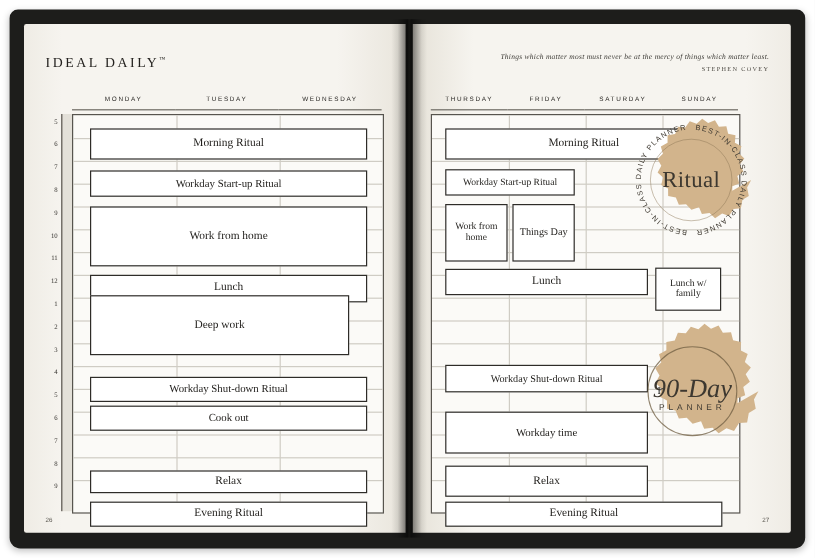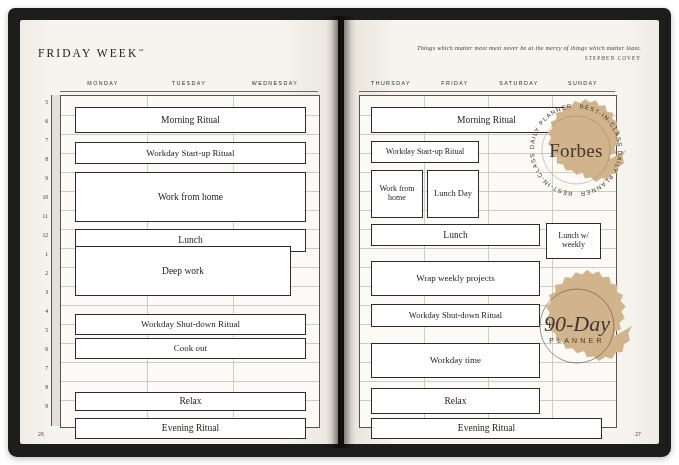--- a/index.html
+++ b/index.html
@@ -239,21 +239,21 @@
 </head>
 <body>
 
 <div id="scene">
 
   <div class="book">
 
     <div class="page left">
 
       <div class="brand">
-        <span>FRIDAY WEEK</span><sup>™</sup>
+        <span>IDEAL DAILY</span><sup>™</sup>
       </div>
 
       <div class="day-head-row" style="left:40px; top:60px; width:258px;">
         <div class="day-head" style="width:86px;">MONDAY</div>
         <div class="day-head" style="width:86px;">TUESDAY</div>
         <div class="day-head" style="width:86px;">WEDNESDAY</div>
       </div>
 
       <div class="hours" style="left:14px; top:76px; height:330px;">
         <div class="hour" style="top:3px;">5</div>
@@ -343,24 +343,23 @@
         <div class="hourline" style="top:285px;"></div>
         <div class="hourline" style="top:304px;"></div>
         <div class="vline" style="left:64px;"></div>
         <div class="vline" style="left:128px;"></div>
         <div class="vline" style="left:192px;"></div>
       </div>
 
       <div class="blk" style="left:27px; top:87px;  width:231px; height:26px; font-size:9.5px;">Morning Ritual</div>
       <div class="blk" style="left:27px; top:121px; width:108px; height:22px; font-size:8px;">Workday Start-up Ritual</div>
       <div class="blk" style="left:27px; top:150px; width:52px;  height:48px; font-size:8px;">Work from home</div>
-      <div class="blk" style="left:83px; top:150px; width:52px;  height:48px; font-size:8.5px;">Lunch Day</div>
+      <div class="blk" style="left:83px; top:150px; width:52px;  height:48px; font-size:8.5px;">Things Day</div>
       <div class="blk" style="left:27px; top:204px; width:169px; height:22px; font-size:9.5px;">Lunch</div>
-      <div class="blk" style="left:202px; top:203px; width:55px; height:36px; font-size:8px;">Lunch w/ weekly</div>
-      <div class="blk" style="left:27px; top:241px; width:169px; height:35px; font-size:9px;">Wrap weekly projects</div>
+      <div class="blk" style="left:202px; top:203px; width:55px; height:36px; font-size:8px;">Lunch w/ family</div>
       <div class="blk" style="left:27px; top:284px; width:169px; height:23px; font-size:8.5px;">Workday Shut-down Ritual</div>
       <div class="blk" style="left:202px; top:295px; width:58px; height:22px; font-size:8.5px; border:none; background:transparent; justify-content:flex-start;">Relax</div>
       <div class="blk" style="left:27px; top:323px; width:169px; height:35px; font-size:9px;">Workday time</div>
       <div class="blk" style="left:27px; top:368px; width:169px; height:26px; font-size:9.5px;">Relax</div>
       <div class="blk" style="left:27px; top:398px; width:231px; height:21px; font-size:9.5px;">Evening Ritual</div>
 
       <div class="pgnum right">27</div>
     </div>
 
     <div class="spine"></div>
@@ -377,21 +376,21 @@
         <polygon points="50.0,0.0 46.6,6.3 48.0,13.3 42.7,16.5 41.4,23.6 35.4,24.1 31.5,30.1 25.8,28.0 19.9,31.9 15.3,27.6 8.9,28.4 6.5,22.8 0.2,24.7 -4.3,20.2 -10.3,20.6 -12.8,14.6 -19.2,13.4 -19.3,7.0 -25.0,4.1 -23.4,-2.1 -28.0,-6.3 -24.9,-11.9 -28.1,-17.4 -23.6,-21.9 -25.3,-28.0 -19.7,-31.0 -19.7,-37.3 -13.4,-38.4 -11.0,-44.3 -5.0,-43.8 -1.2,-48.9 4.5,-46.9 9.2,-51.1 14.1,-47.4 19.8,-49.8 23.1,-44.3 29.3,-44.7 30.8,-38.6 36.9,-37.2 36.4,-31.0 41.9,-28.1 39.7,-22.2 44.3,-17.9 40.4,-12.9 43.5,-7.1 38.5,-3.3 40.0,3.0 34.3,5.3 34.1,11.7 28.0,12.5" fill="#d2b48c"></polygon>
         <circle cx="0" cy="0" r="34" fill="none" stroke="#8a7352" stroke-width="0.7" opacity="0.55"></circle>
       </g>
       <text class="ring-text">
         <textPath href="#ringA" startOffset="25%" text-anchor="middle">BEST-IN-CLASS DAILY PLANNER</textPath>
       </text>
       <text class="ring-text">
         <textPath href="#ringB" startOffset="25%" text-anchor="middle">BEST-IN-CLASS DAILY PLANNER</textPath>
       </text>
     </svg>
-    <div class="blabel forbes-title">Forbes</div>
+    <div class="blabel forbes-title">Ritual</div>
   </div>
 
   <div class="badge ninety-wrap">
     <svg width="130" height="118" viewBox="0 0 130 118">
       <g transform="translate(65,59)">
         <polygon points="55.0,0.0 51.3,7.0 52.8,14.6 47.0,18.2 45.6,26.0 38.9,26.5 34.7,33.1 28.4,30.8 21.9,35.1 16.8,30.4 9.8,31.2 7.2,25.1 0.2,27.2 -4.7,22.2 -11.3,22.7 -14.1,16.1 -21.1,14.7 -21.2,7.7 -27.5,4.5 -25.7,-2.3 -30.8,-6.9 -27.4,-13.1 -30.9,-19.1 -25.9,-24.1 -27.8,-30.8 -21.7,-34.1 -21.7,-41.0 -14.7,-42.2 -12.1,-48.7 -5.5,-48.2 -1.3,-53.8 5.0,-51.6 10.1,-56.2 15.5,-52.1 21.8,-54.8 25.4,-48.7 32.2,-49.2 33.9,-42.5 40.6,-40.9 40.0,-34.1 46.1,-30.9 43.7,-24.4 48.7,-19.7 44.4,-14.2 47.9,-7.8 42.4,-3.6 44.0,3.3 37.7,5.8 37.5,12.9 30.8,13.8" fill="#d2b48c"></polygon>
         <circle cx="0" cy="0" r="37" fill="none" stroke="#6f5d42" stroke-width="0.9" opacity="0.75"></circle>
       </g>
     </svg>
     <div class="blabel ninety-title">90-Day</div>

